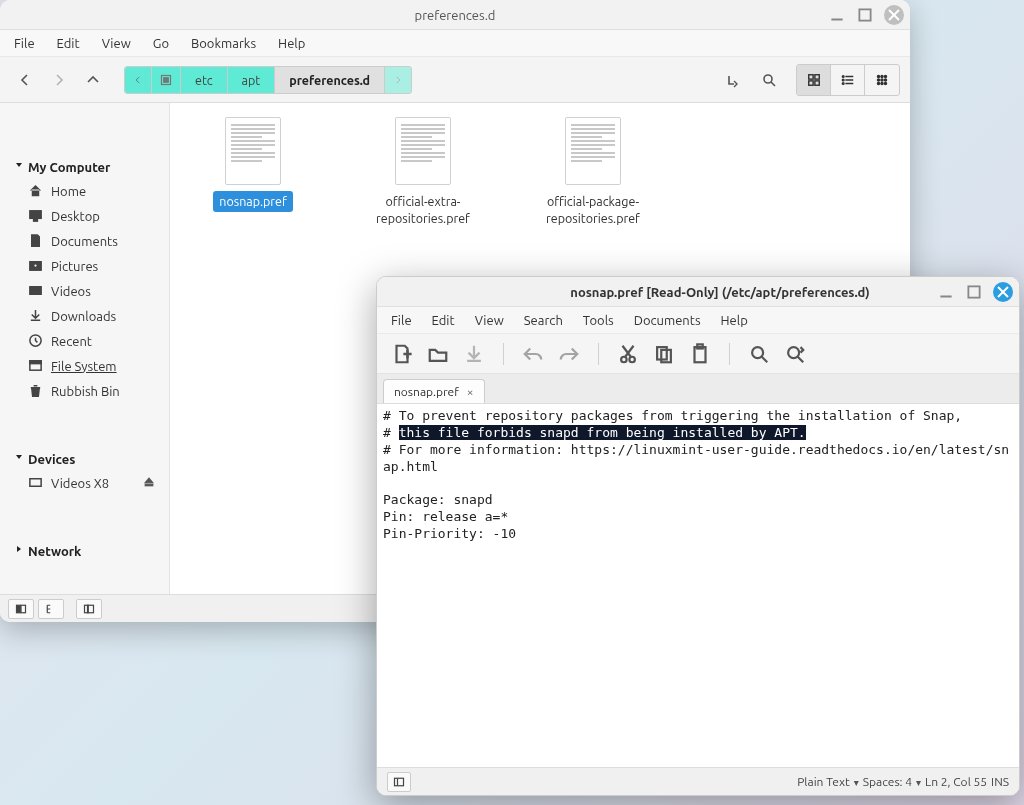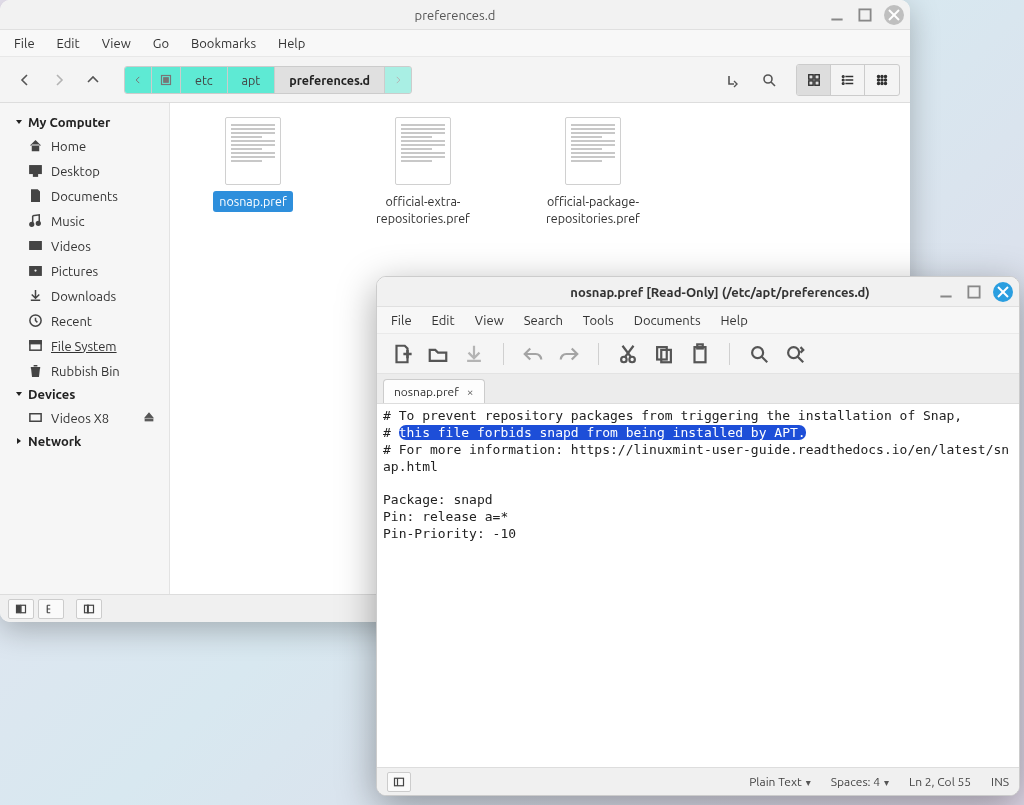--- a/index.html
+++ b/index.html
@@ -112,21 +112,21 @@
     background: #f6f6f6;
     border-right: 1px solid #e3e3e3;
     padding: 8px 0;
     font-size: 13px;
   }
   .sb-cat {
     padding: 4px 14px;
     font-weight: 700;
     font-size: 13px;
     color: #222;
-    display:flex;align-items:center;gap:4px;
+    display:flex;gap:4px;margin-top:45px;
   }
   .sb-cat .ch { width:10px;height:10px; }
   .sb-item {
     padding: 5px 14px 5px 28px;
     display: flex;
     align-items: center;
     gap: 8px;
     color: #333;
   }
   .sb-item.active { text-decoration: underline; text-align: right; }
@@ -217,23 +217,23 @@
     background:#fff;
     font-family: "DejaVu Sans Mono","Consolas",monospace;
     font-size:13px;
     color:#222;
     padding:4px 6px;
     line-height:1.3;
     white-space:pre-wrap;
     word-break:break-all;
     overflow:auto;
   }
-  .ed-text .hl { background:#1d4ed8; color:#fff;border-radius:7px; }
+  .ed-text .hl { background:#0f172a; color:#fff; }
   .ed-status {
-    height:28px;background:#f0f0f0;border-top:1px solid #ddd;display:flex;align-items:center;font-size:12px;color:#444;padding:0 10px;gap:20px;
+    height:28px;background:#f0f0f0;border-top:1px solid #ddd;display:flex;align-items:center;font-size:12px;color:#444;padding:0 10px;gap:4px;
   }
   .ed-status .sp{flex:1;}
   .ed-status .sbtn{ width:24px;height:20px;border:1px solid #ccc;border-radius:2px;display:flex;align-items:center;justify-content:center;background:#fafafa;}
   .tri::after{content:"▾";margin-left:4px;font-size:10px;color:#555;}
   svg{stroke:currentColor;fill:none;stroke-width:1.6;}
 </style>
 </head>
 <body>
 
 <div class="fm-window">
@@ -384,44 +384,33 @@
           <span class="ic">
             <svg viewBox="0 0 16 16">
               <path d="M4 2 H10 L12 4 V14 H4 Z" fill="currentColor"></path>
             </svg>
           </span>
           <span>Documents</span>
         </div>
       <div class="sb-item">
           <span class="ic">
             <svg viewBox="0 0 16 16">
-              <path d="M5 3 V11"></path>
-              <circle cx="4" cy="12" r="2" fill="currentColor"></circle>
-              <path d="M5 3 L12 2 V10"></path>
-              <circle cx="11" cy="11" r="2" fill="currentColor"></circle>
-            </svg>
-          </span>
-          <span>Music</span>
-        </div>
-      <div class="sb-item">
-          <span class="ic">
-            <svg viewBox="0 0 16 16">
-              <rect x="2" y="4" width="12" height="8" fill="currentColor"></rect>
-            </svg>
-          </span>
-          <span>Videos</span>
-        </div>
-      <div class="sb-item">
-          <span class="ic">
-            <svg viewBox="0 0 16 16">
               <rect x="2" y="4" width="12" height="9" fill="currentColor"></rect>
               <circle cx="8" cy="8" r="2" fill="#f6f6f6"></circle>
             </svg>
           </span>
           <span>Pictures</span>
+        </div>
+      <div class="sb-item">
+          <span class="ic">
+            <svg viewBox="0 0 16 16">
+              <rect x="2" y="4" width="12" height="8" fill="currentColor"></rect>
+            </svg>
+          </span>
+          <span>Videos</span>
         </div>
       <div class="sb-item">
           <span class="ic">
             <svg viewBox="0 0 16 16">
               <path d="M8 2 V10 M4 7 L8 11 L12 7 M3 13 H13"></path>
             </svg>
           </span>
           <span>Downloads</span>
         </div>
       <div class="sb-item">

